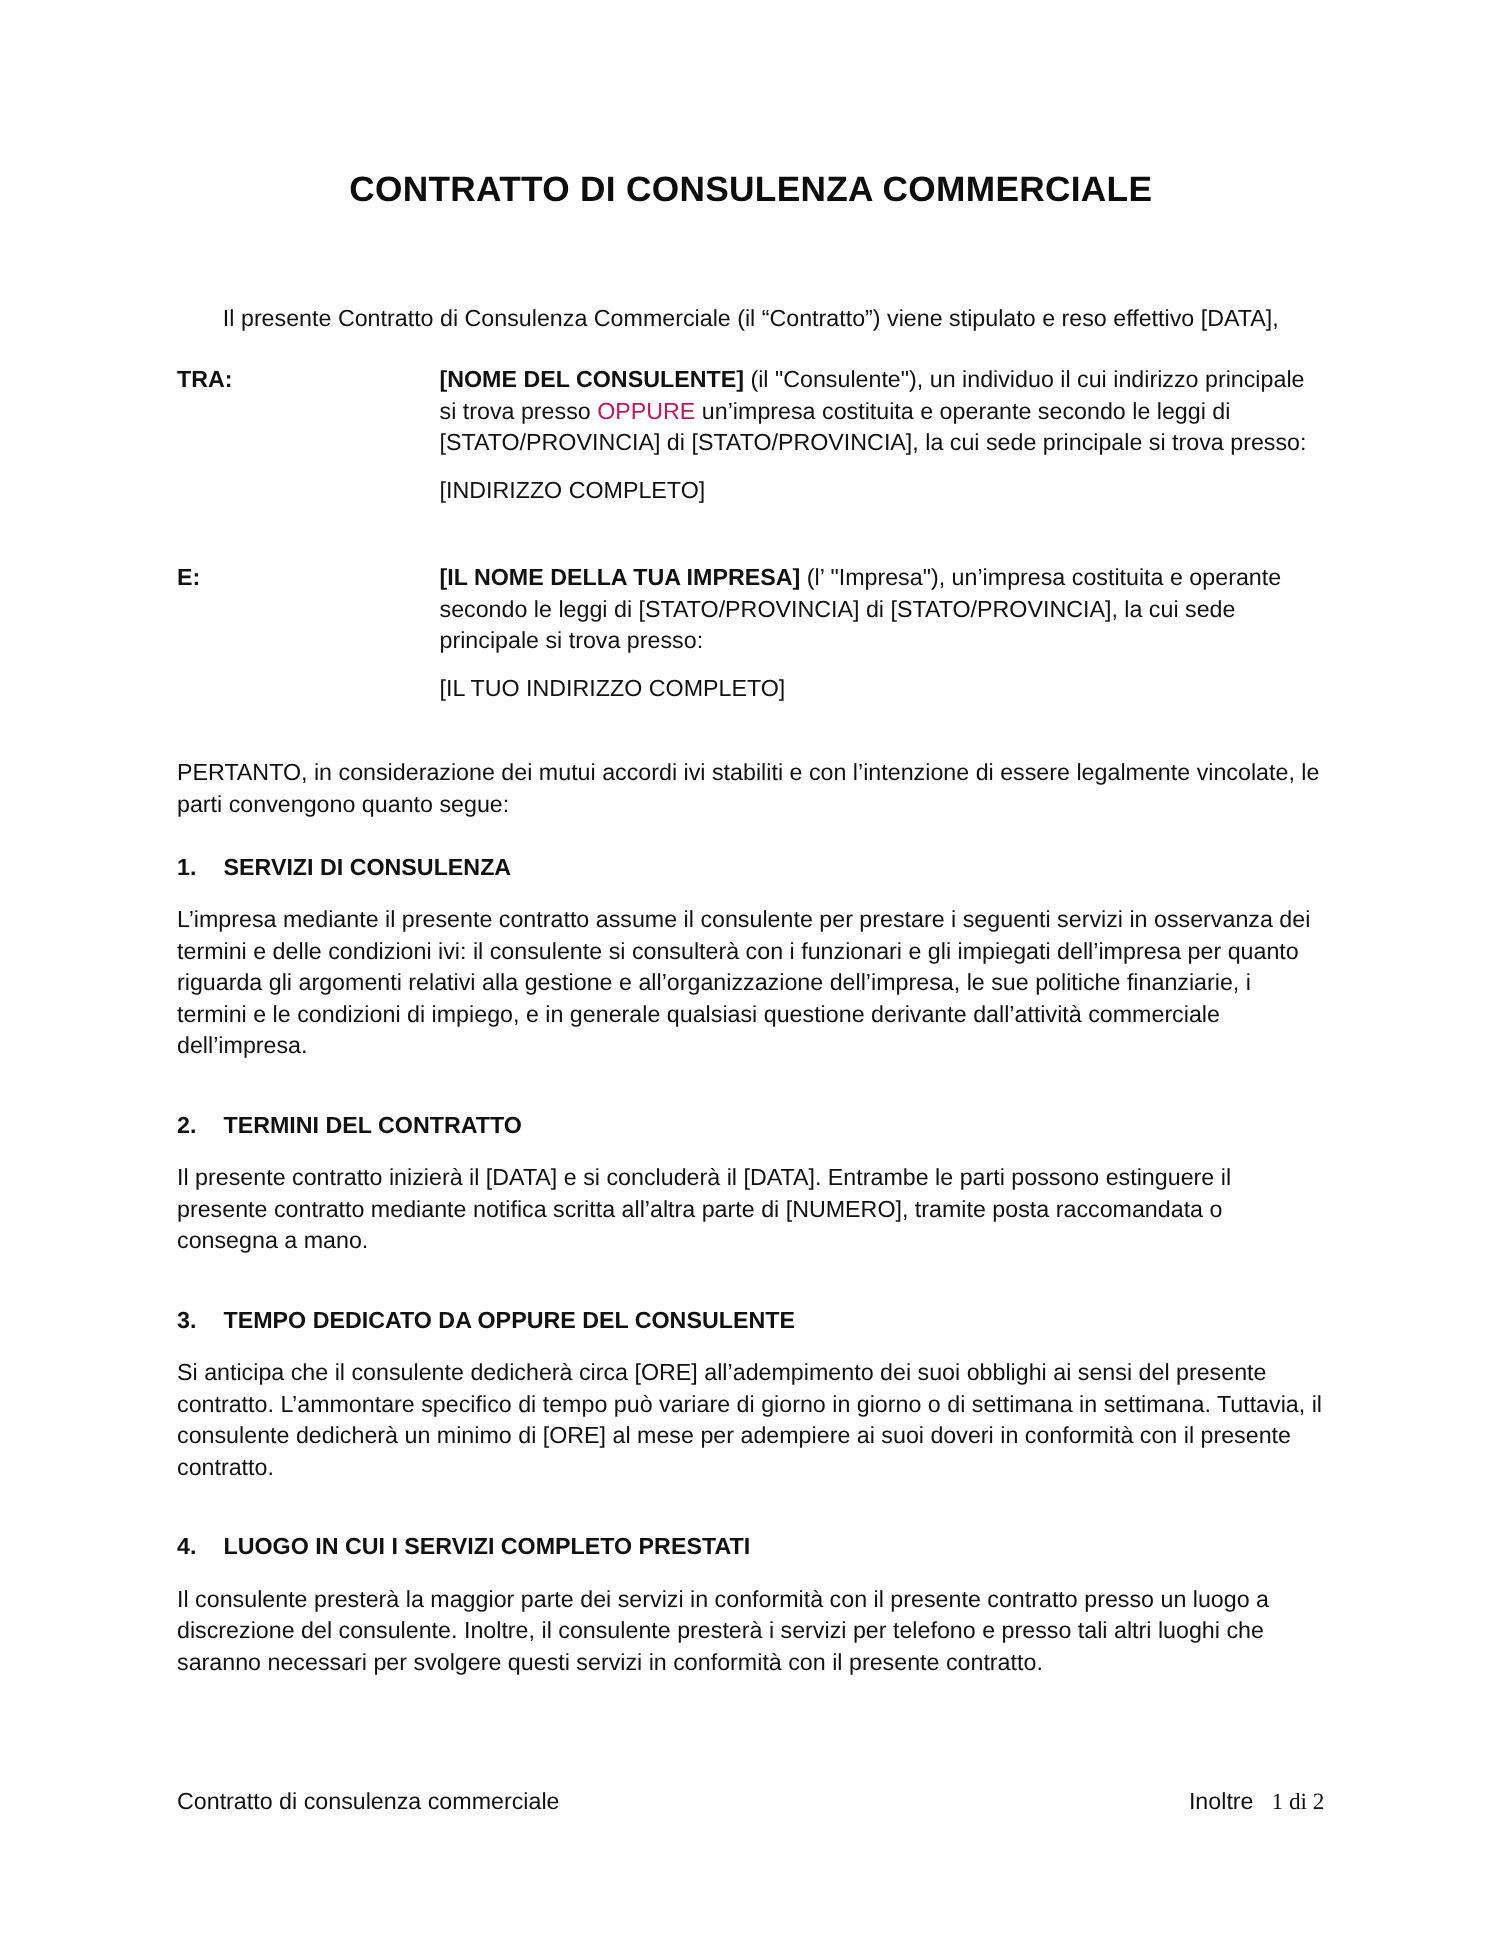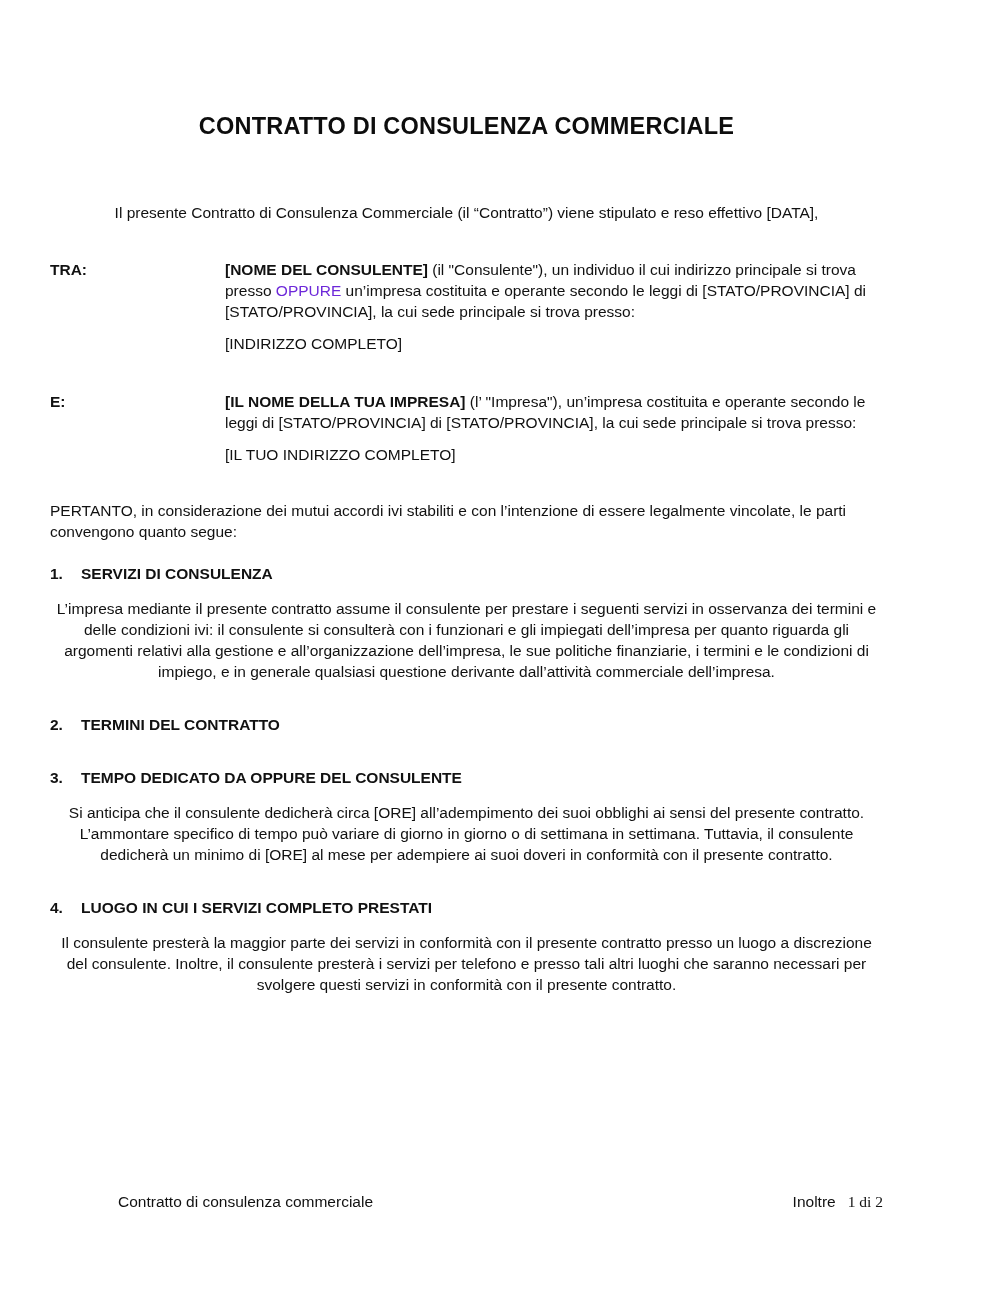--- a/index.html
+++ b/index.html
@@ -1,87 +1,88 @@
 <!DOCTYPE html>
 <html><head>
 <meta charset="utf-8">
 <style>
   html,body{margin:0;padding:0;background:#ffffff;}
   .page{
     position:relative;
     box-sizing:border-box;
     width:1000px;height:1290px;
     background:#ffffff;
-    padding:112px 117px 0 50px;
+    padding:112px 117px 0 118px;
     font-family:"Liberation Sans","DejaVu Sans",sans-serif;
     font-size:15.5px;
     line-height:21px;
     color:#111111;
   }
   .title{
     margin:0;
     font-size:23.5px;
     line-height:28px;
     font-weight:bold;
     text-align:center;
     letter-spacing:.2px;
     color:#0d0d0d;
   }
   .intro{margin:62px 0 0;text-align:center;}
-  .party-row{display:flex;margin-top:36px;}
+  .party-row{display:flex;margin-top:20px;}
   .party-row.second{margin-top:37px;}
   .party-label{flex:none;width:175px;font-weight:bold;}
   .party-content{flex:1;}
   .party-text{margin:0;}
   .party-address{margin:11px 0 0;}
   .b{font-weight:bold;}
   .highlight{font-weight:normal;}
   .pertanto{margin:35px 0 0;}
   .section-heading{margin:32px 0 0;font-weight:bold;}
   .section-heading.first{margin-top:21px;}
   .sec-num{display:inline-block;width:31px;}
-  .section-body{margin:14px 0 0;text-align:center;}
+  .section-body{margin:14px 0 0;}
   .footer{
     position:absolute;
     left:118px;right:117px;top:1191px;
     display:flex;justify-content:space-between;align-items:baseline;
   }
   .serif{font-family:"Liberation Serif","DejaVu Serif",serif;margin-left:12px;}
 </style>
 </head>
 <body>
 
 <div class="page">
 
   <h1 class="title">CONTRATTO DI CONSULENZA COMMERCIALE</h1>
 
   <p class="intro">Il presente Contratto di Consulenza Commerciale (il “Contratto”) viene stipulato e reso effettivo [DATA],</p>
 
   <div class="party-row">
     <div class="party-label">TRA:</div>
     <div class="party-content">
-      <p class="party-text"><span class="b">[NOME DEL CONSULENTE]</span><span> (il "Consulente"), un individuo il cui indirizzo principale si trova presso </span><span class="highlight" style="color: #6d28d9;">OPPURE</span><span> un’impresa costituita e operante secondo le leggi di [STATO/PROVINCIA] di [STATO/PROVINCIA], la cui sede principale si trova presso:</span></p>
+      <p class="party-text"><span class="b">[NOME DEL CONSULENTE]</span><span> (il "Consulente"), un individuo il cui indirizzo principale si trova presso </span><span class="highlight" style="color: #be185d;">OPPURE</span><span> un’impresa costituita e operante secondo le leggi di [STATO/PROVINCIA] di [STATO/PROVINCIA], la cui sede principale si trova presso:</span></p>
       <p class="party-address">[INDIRIZZO COMPLETO]</p>
     </div>
   </div>
 
   <div class="party-row second">
     <div class="party-label">E:</div>
     <div class="party-content">
       <p class="party-text"><span class="b">[IL NOME DELLA TUA IMPRESA]</span><span> (l’ "Impresa"), un’impresa costituita e operante secondo le leggi di [STATO/PROVINCIA] di [STATO/PROVINCIA], la cui sede principale si trova presso:</span></p>
       <p class="party-address">[IL TUO INDIRIZZO COMPLETO]</p>
     </div>
   </div>
 
   <p class="pertanto">PERTANTO, in considerazione dei mutui accordi ivi stabiliti e con l’intenzione di essere legalmente vincolate, le parti convengono quanto segue:</p>
 
   <div class="section-heading first"><span class="sec-num">1.</span><span>SERVIZI DI CONSULENZA</span></div>
   <p class="section-body">L’impresa mediante il presente contratto assume il consulente per prestare i seguenti servizi in osservanza dei termini e delle condizioni ivi: il consulente si consulterà con i funzionari e gli impiegati dell’impresa per quanto riguarda gli argomenti relativi alla gestione e all’organizzazione dell’impresa, le sue politiche finanziarie, i termini e le condizioni di impiego, e in generale qualsiasi questione derivante dall’attività commerciale dell’impresa.</p>
 
   <div class="section-heading"><span class="sec-num">2.</span><span>TERMINI DEL CONTRATTO</span></div>
+  <p class="section-body">Il presente contratto inizierà il [DATA] e si concluderà il [DATA]. Entrambe le parti possono estinguere il presente contratto mediante notifica scritta all’altra parte di [NUMERO], tramite posta raccomandata o consegna a mano.</p>
 
   <div class="section-heading"><span class="sec-num">3.</span><span>TEMPO DEDICATO DA OPPURE DEL CONSULENTE</span></div>
   <p class="section-body">Si anticipa che il consulente dedicherà circa [ORE] all’adempimento dei suoi obblighi ai sensi del presente contratto. L’ammontare specifico di tempo può variare di giorno in giorno o di settimana in settimana. Tuttavia, il consulente dedicherà un minimo di [ORE] al mese per adempiere ai suoi doveri in conformità con il presente contratto.</p>
 
   <div class="section-heading"><span class="sec-num">4.</span><span>LUOGO IN CUI I SERVIZI COMPLETO PRESTATI</span></div>
   <p class="section-body">Il consulente presterà la maggior parte dei servizi in conformità con il presente contratto presso un luogo a discrezione del consulente. Inoltre, il consulente presterà i servizi per telefono e presso tali altri luoghi che saranno necessari per svolgere questi servizi in conformità con il presente contratto.</p>
 
   <div class="footer">
     <span>Contratto di consulenza commerciale</span>
     <span><span>Inoltre</span><span class="serif">1 di 2</span></span>

